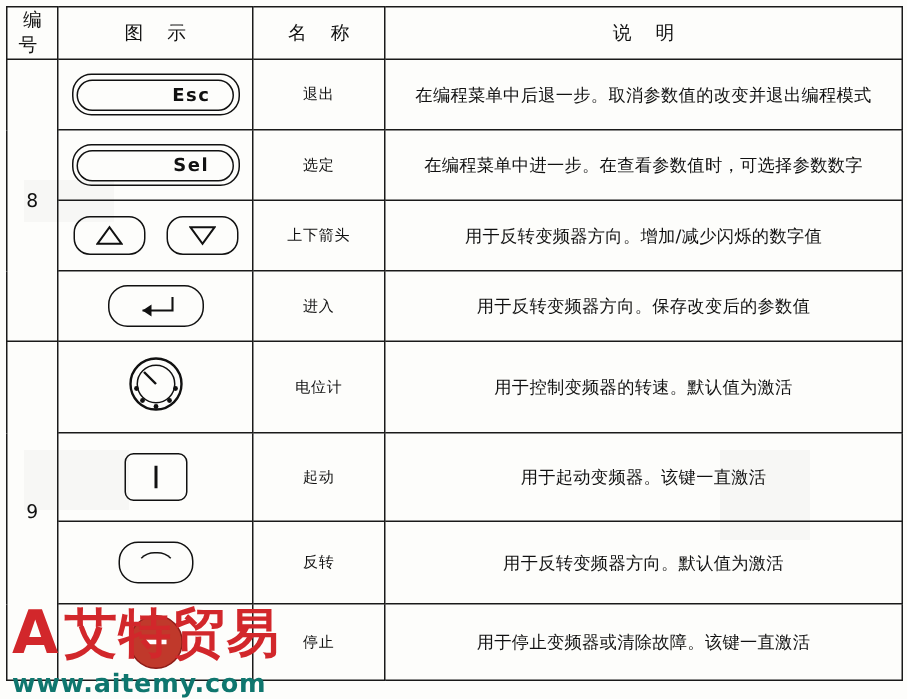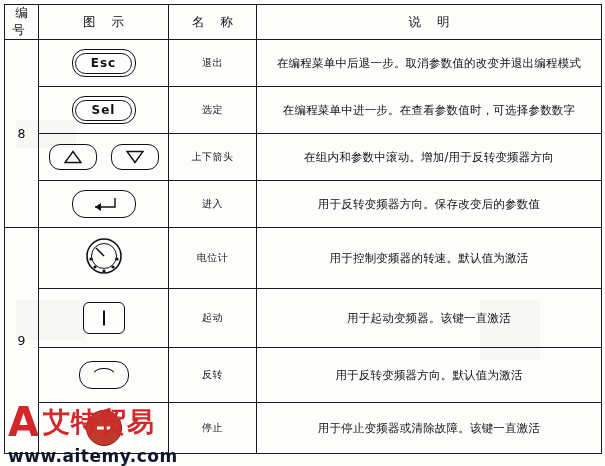--- a/index.html
+++ b/index.html
@@ -92,20 +92,21 @@
     border: 1.6px solid #111;
     border-radius: 13px;
     display: flex;
     align-items: center;
     justify-content: center;
     font-size: 12px;
     font-weight: bold;
     font-family: "DejaVu Sans", sans-serif;
     letter-spacing: 1px;
     position: relative;
+    padding-left: 48px;
   }
   .key-pill::before {
     content: "";
     position: absolute;
     left: 2.5px; top: 2.5px; right: 2.5px; bottom: 2.5px;
     border: 1px solid #111;
     border-radius: 11px;
   }
   .key-pill span { position: relative; z-index: 2; }
 
@@ -200,34 +201,34 @@
     z-index: 5;
   }
   .wm-a {
     font-family: "DejaVu Sans", sans-serif;
     font-size: 40px;
     font-weight: bold;
     color: #d2272b;
     line-height: 0.9;
   }
   .wm-cn {
-    font-size: 27px;
+    font-size: 35px;
     font-weight: bold;
     color: #d2272b;
     letter-spacing: 1px;
     line-height: 1;
     font-family: Liberation Serif, serif;
   }
   .wm-url {
     position: absolute;
     left: 8px;
     bottom: 0px;
     font-size: 17px;
     font-weight: bold;
-    color: #0f172a;
+    color: #0f766e;
     letter-spacing: 0.5px;
     pointer-events: none;
     z-index: 5;
   }
 </style>
 </head>
 <body>
 
 <div class="page">
 
@@ -284,21 +285,21 @@
               </svg>
             </div>
             <div class="key-arrow">
               <svg width="18" height="14" viewBox="0 0 18 14" aria-hidden="true">
                 <polygon points="9,12.5 1,1.5 17,1.5" fill="none" stroke="#111" stroke-width="1.4"></polygon>
               </svg>
             </div>
           </div>
         </td>
         <td class="cell-name">上下箭头</td>
-        <td class="cell-desc">在组内和参数中滚动。增加/用于反转变频器方向</td>
+        <td class="cell-desc">用于反转变频器方向。增加/减少闪烁的数字值</td>
       </tr>
 
       <tr>
         <td class="cell-sym">
           <div class="sym-wrap">
             <div class="key-enter">
               <svg class="ent" width="30" height="16" viewBox="0 0 30 16" aria-hidden="true">
                 <polyline points="26,2 26,11 6,11" fill="none" stroke="#111" stroke-width="1.4"></polyline>
                 <polygon points="6,11 12,7 12,15" fill="#111"></polygon>
               </svg>

